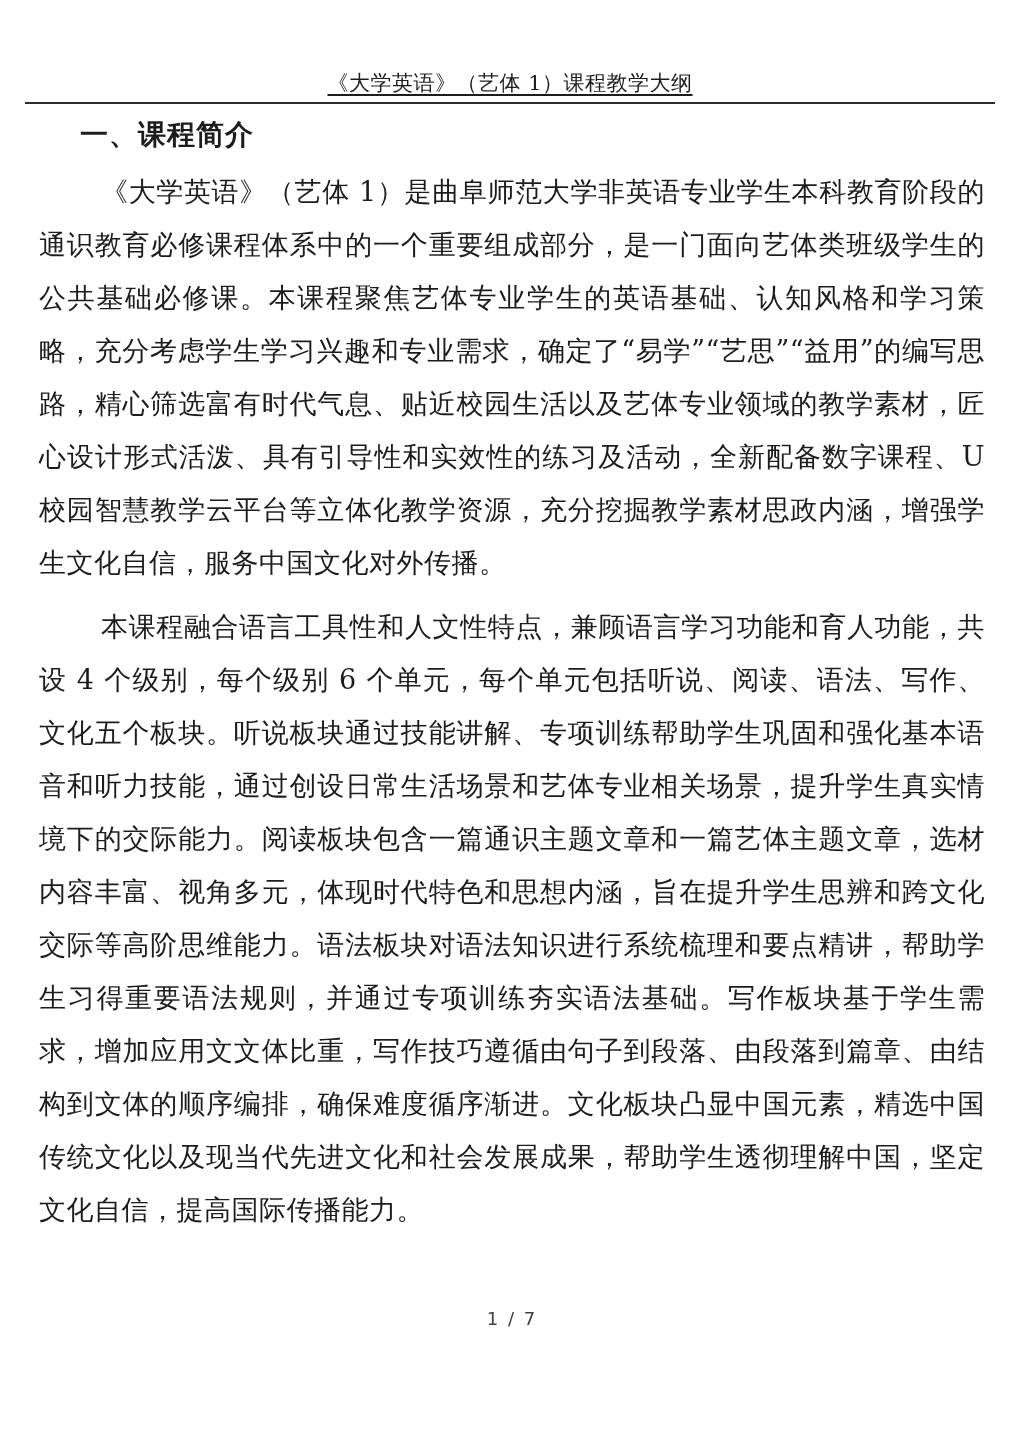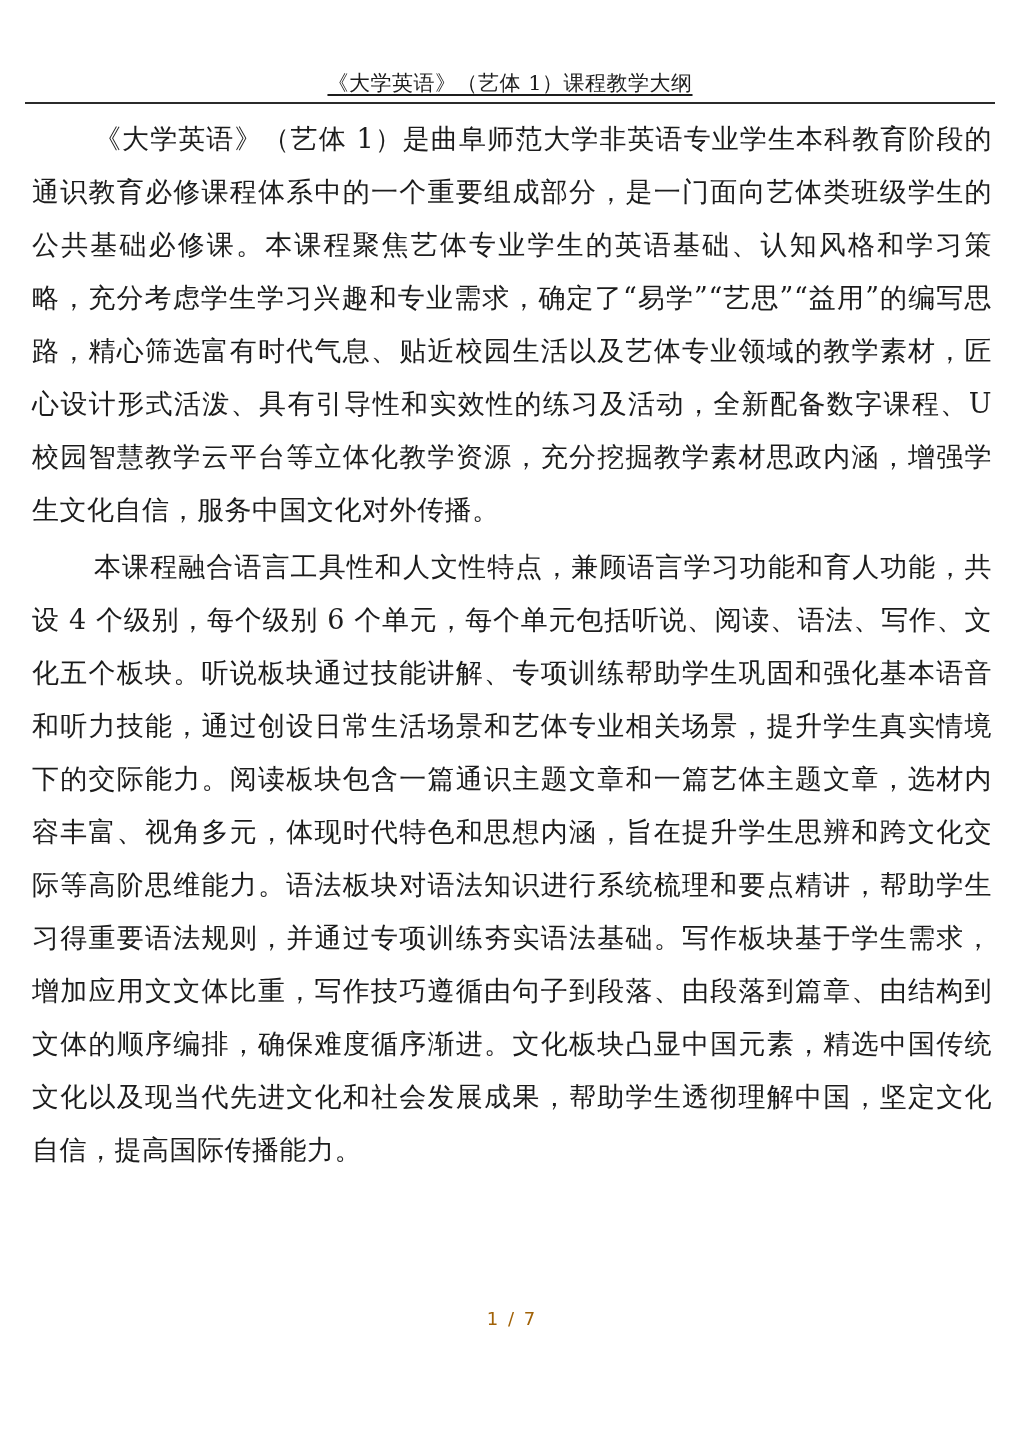--- a/index.html
+++ b/index.html
@@ -47,55 +47,56 @@
     width: 968px;
   }
   .section-heading {
     margin: 8px 0 10px 52px;
     font-size: 28px;
     font-weight: bold;
     line-height: 38px;
     letter-spacing: 1px;
   }
   .para {
-    margin: 4px;
+    margin: 11px;
     font-size: 27px;
     line-height: 53px;
     text-align: justify;
     text-justify: inter-ideograph;
     text-indent: 62px;
     letter-spacing: 0.5px;
     word-break: break-all;
   }
   .doc-footer {
     position: absolute;
     top: 1308px;
     left: 0;
     width: 1024px;
     text-align: center;
   }
   .page-number {
     font-size: 18px;
     font-family: "DejaVu Sans", "Liberation Sans", sans-serif;
-    color: #a16207;
+    color: #404040;
     letter-spacing: 2px;
   }
 </style>
 </head>
 <body>
 
 <div class="page">
 
   <div class="doc-header">
     <span class="header-title">《大学英语》（艺体 1）课程教学大纲</span>
   </div>
 
   <div class="header-divider"></div>
 
   <div class="doc-body">
+    <h2 class="section-heading">一、课程简介</h2>
 
     <p class="para">《大学英语》（艺体 1）是曲阜师范大学非英语专业学生本科教育阶段的通识教育必修课程体系中的一个重要组成部分，是一门面向艺体类班级学生的公共基础必修课。本课程聚焦艺体专业学生的英语基础、认知风格和学习策略，充分考虑学生学习兴趣和专业需求，确定了“易学”“艺思”“益用”的编写思路，精心筛选富有时代气息、贴近校园生活以及艺体专业领域的教学素材，匠心设计形式活泼、具有引导性和实效性的练习及活动，全新配备数字课程、U 校园智慧教学云平台等立体化教学资源，充分挖掘教学素材思政内涵，增强学生文化自信，服务中国文化对外传播。</p>
 
     <p class="para">本课程融合语言工具性和人文性特点，兼顾语言学习功能和育人功能，共设 4 个级别，每个级别 6 个单元，每个单元包括听说、阅读、语法、写作、文化五个板块。听说板块通过技能讲解、专项训练帮助学生巩固和强化基本语音和听力技能，通过创设日常生活场景和艺体专业相关场景，提升学生真实情境下的交际能力。阅读板块包含一篇通识主题文章和一篇艺体主题文章，选材内容丰富、视角多元，体现时代特色和思想内涵，旨在提升学生思辨和跨文化交际等高阶思维能力。语法板块对语法知识进行系统梳理和要点精讲，帮助学生习得重要语法规则，并通过专项训练夯实语法基础。写作板块基于学生需求，增加应用文文体比重，写作技巧遵循由句子到段落、由段落到篇章、由结构到文体的顺序编排，确保难度循序渐进。文化板块凸显中国元素，精选中国传统文化以及现当代先进文化和社会发展成果，帮助学生透彻理解中国，坚定文化自信，提高国际传播能力。</p>
 
   </div>
 
   <div class="doc-footer">
     <span class="page-number">1 / 7</span>
   </div>

